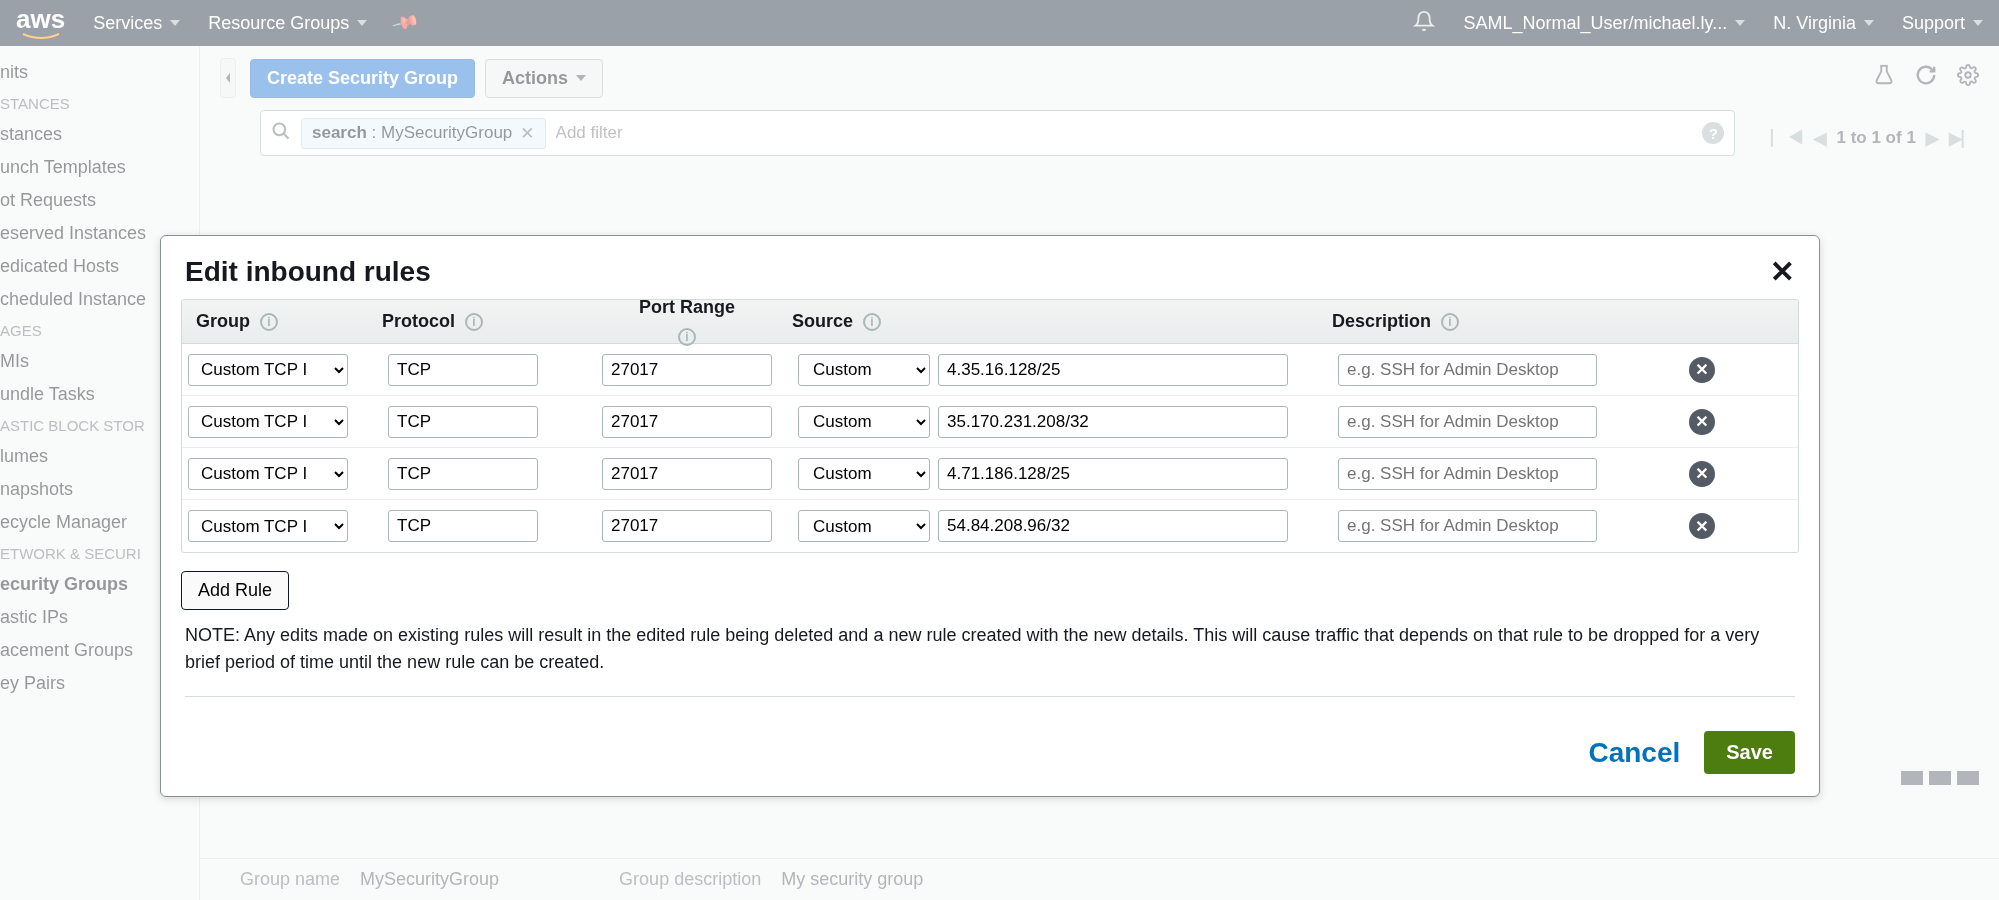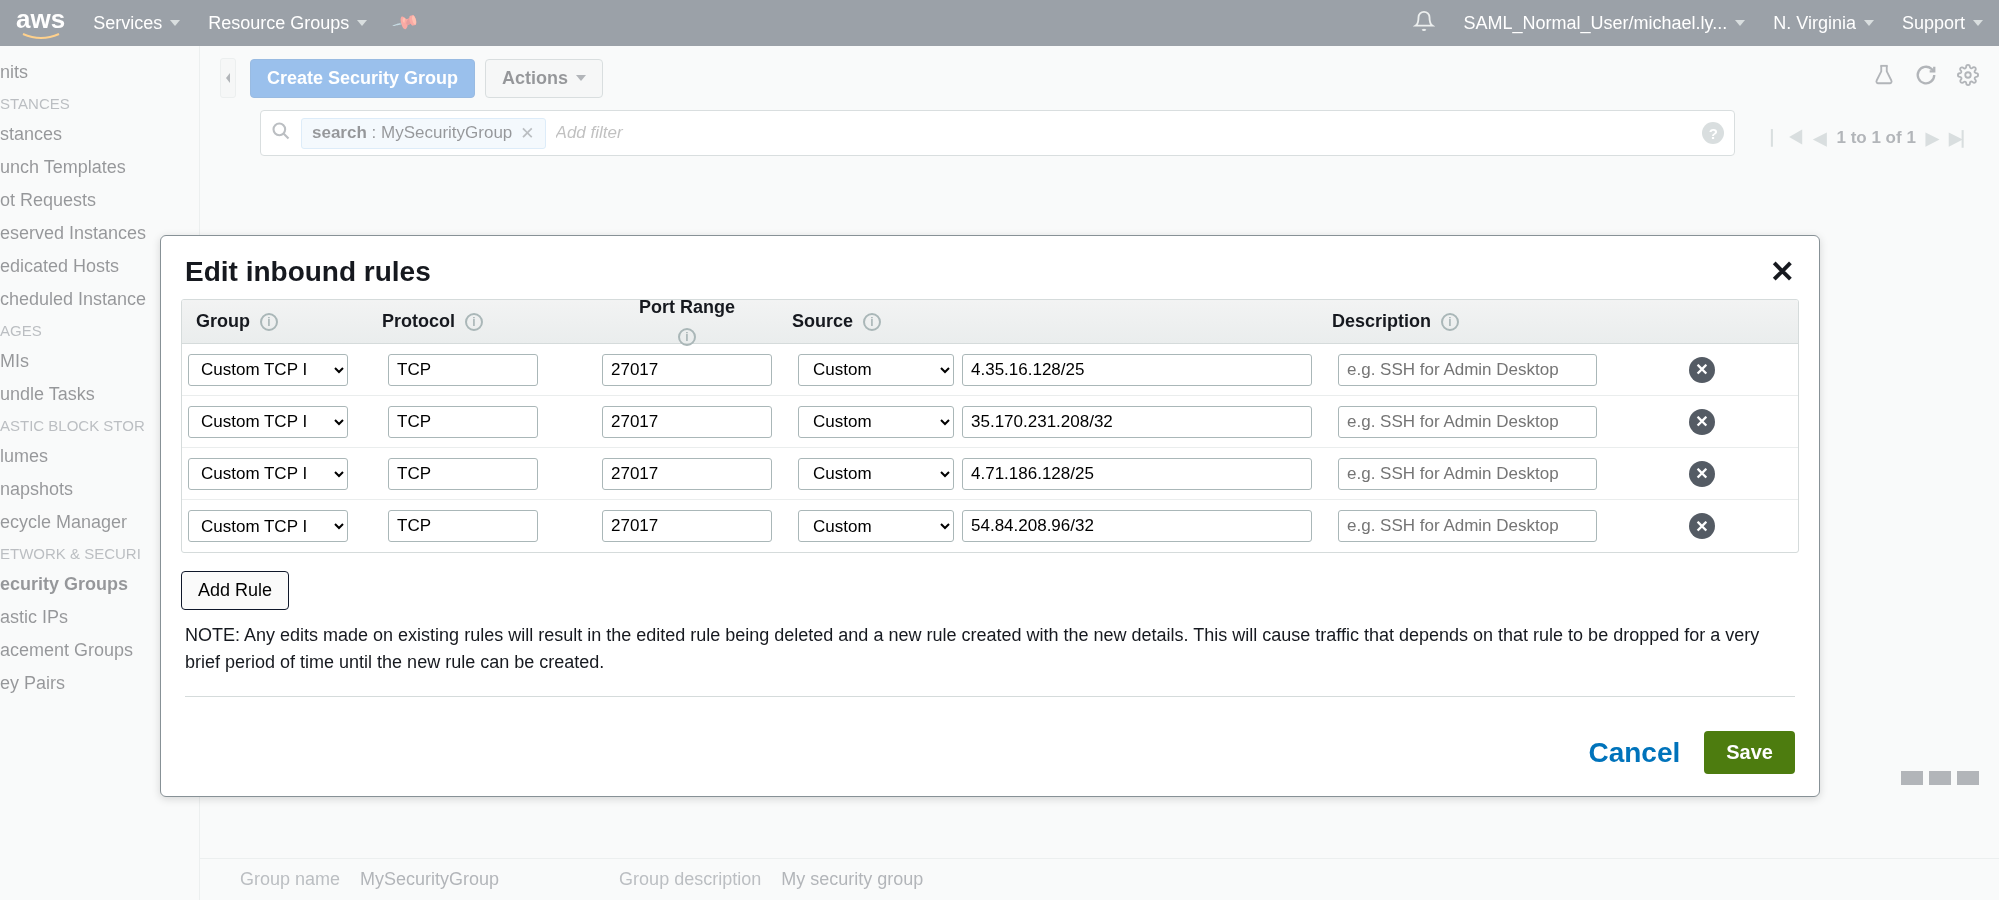--- a/index.html
+++ b/index.html
@@ -27,21 +27,21 @@
 .collapse-tab svg{fill:#545b64;}
 .btn { padding:8px 16px; font-size:18px; border-radius:4px; cursor:pointer; border:1px solid transparent; }
 .btn-primary { background:#2074d5;color:#fff;font-weight:700;border-color:#1e68bf; }
 .btn-secondary { background:#eaeded; color:#16191f; border:1px solid #aab7b8; display:flex;align-items:center;gap:8px;font-weight:700;}
 .toolbar .right-icons{margin-left:auto;display:flex;gap:20px;align-items:center;font-size:22px;color:#545b64;}
 
 .searchbar { margin:0 20px 10px 20px; display:flex; align-items:center; border:1px solid #aab7b8; border-radius:4px; height:46px; padding:0 10px; background:#fff; gap:10px;}
 .searchbar .mag { color:#687078; }
 .search-chip { background:#e6f2fb; border:1px solid #b3d6f2; border-radius:3px; padding:4px 10px; font-size:17px; display:flex; align-items:center; gap:8px;}
 .search-chip .chip-x{color:#687078;cursor:pointer;}
-.searchbar input { border:none; outline:none; font-size:17px; flex:1;font-style:italic; }
+.searchbar input { border:none; outline:none; font-size:17px; flex:1; }
 .searchbar .help-circle{margin-left:auto; width:22px;height:22px;border-radius:50%;background:#aab7b8;color:#fff;display:flex;align-items:center;justify-content:center;font-size:15px;font-weight:700;}
 .pager { display:flex; align-items:center; gap:10px; margin-left:16px; color:#545b64; font-weight:700; font-size:17px;}
 .pager .pg-btn{color:#aab7b8;}
 
 
 .backdrop { position:absolute; inset:0; background:rgba(255,255,255,0.55); }
 .modal { position:absolute; left:160px; top:235px; width:1660px; background:#fff; border:1px solid #879196; border-radius:6px; box-shadow:0 2px 8px rgba(0,0,0,0.15); }
 .modal-header { display:flex; align-items:center; padding:18px 24px 10px 24px; }
 .modal-header h2 { font-size:28px; font-weight:700; }
 .modal-header .close { margin-left:auto; font-size:30px; cursor:pointer; font-weight:700;}
@@ -56,21 +56,21 @@
 .col-del{width:60px;}
 .info-icon{width:18px;height:18px;border:2px solid #aab7b8;border-radius:50%;display:inline-flex;align-items:center;justify-content:center;font-size:12px;color:#aab7b8;font-weight:700;}
 .rule-row{display:flex;align-items:center;height:52px;border-bottom:1px solid #eaeded;padding:0;}
 .rule-row:last-child{border-bottom:none;}
 .rule-row select,.rule-row input{height:32px;font-size:17px;border:1px solid #aab7b8;border-radius:3px;padding:0 8px;background:#fff;}
 .rule-row .cell{padding:0 6px;}
 .type-cell select{width:160px;}
 .proto-cell input{width:150px;}
 .port-cell input{width:170px;}
 .src-cell{display:flex;gap:8px;}
-.src-cell select{width:156px;padding-left:10px;}
+.src-cell select{width:132px;padding-left:10px;}
 .src-cell input{width:350px;}
 .desc-cell input{width:259px;}
 .del-cell{display:flex;align-items:center;justify-content:center;}
 .del-btn{width:26px;height:26px;border-radius:50%;background:#545b64;color:#fff;display:flex;align-items:center;justify-content:center;cursor:pointer;font-weight:700;}
 .add-rule-btn{margin:18px 20px 12px 20px;padding:8px 16px;background:#fafafa;border:1px solid #0f172a;border-radius:4px;font-size:18px;cursor:pointer;}
 .modal-note{margin:0 24px 18px 24px;font-size:18px;line-height:1.5;border-bottom:1px solid #d5dbdb;padding-bottom:20px;}
 .modal-footer{display:flex;justify-content:flex-end;align-items:center;gap:24px;padding:16px 24px 22px 24px;}
 .link-btn{color:#0073bb;font-size:28px;font-weight:700;cursor:pointer;}
 .save-btn{background:#4d7c0f;color:#fff;border:none;border-radius:4px;padding:10px 22px;font-size:20px;font-weight:700;cursor:pointer;}
 

